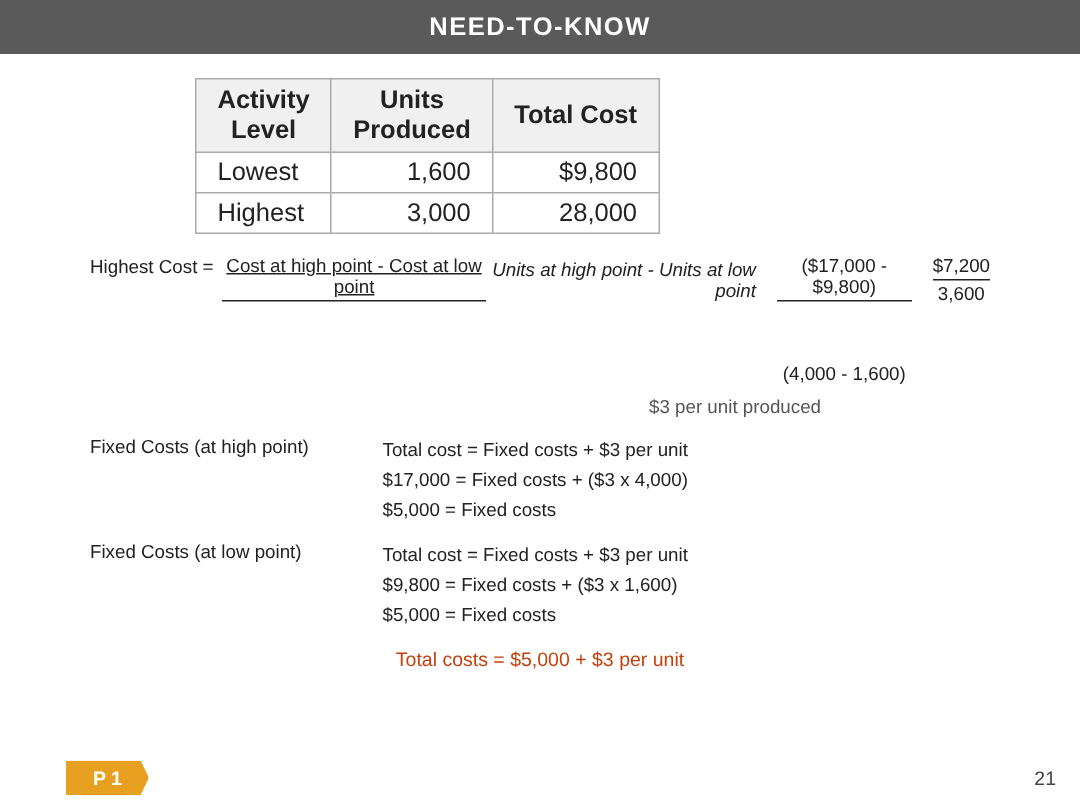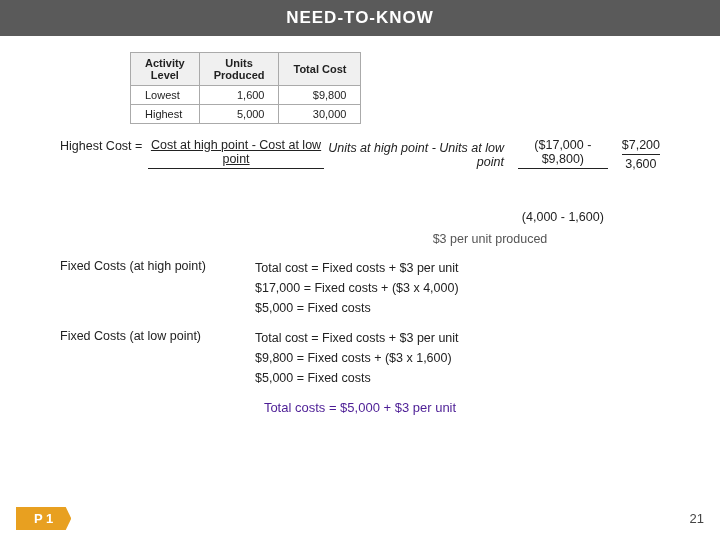--- a/index.html
+++ b/index.html
@@ -33,21 +33,21 @@
       margin-bottom: 14px;
     }
 
     .table-wrapper {
       margin-left: 70px;
       margin-bottom: 14px;
     }
 
     table.activity-table {
       border-collapse: collapse;
-      font-size: 11px;
+      font-size: 17px;
     }
 
     table.activity-table th {
       border: 1px solid #aaa;
       padding: 4px 14px;
       text-align: center;
       background: #f0f0f0;
       font-weight: bold;
     }
 
@@ -144,41 +144,42 @@
     }
 
     .fc-detail {
       line-height: 1.6;
     }
 
     .total-cost-line {
       text-align: center;
       font-size: 13px;
       margin-top: 6px;
-      color: #4c1d95;
+      color: #c2410c;
     }
 
     .footer {
       position: absolute;
       bottom: 10px;
       left: 0;
       right: 0;
       display: flex;
       justify-content: space-between;
       align-items: center;
       padding: 0 16px;
     }
 
     .p1-badge {
       background: #e8a020;
       color: #fff;
       font-weight: bold;
       font-size: 13px;
       padding: 4px 18px;
       clip-path: polygon(0% 0%, 90% 0%, 100% 50%, 90% 100%, 0% 100%);
+      margin-left: 28px;
     }
 
     .page-number {
       font-size: 13px;
       color: #444;
     }
 
     .underline {
       text-decoration: underline;
     }
@@ -203,22 +204,22 @@
         </tr>
       </thead>
       <tbody>
         <tr>
           <td class="label-col">Lowest</td>
           <td>1,600</td>
           <td>$9,800</td>
         </tr>
         <tr>
           <td class="label-col">Highest</td>
-          <td>5,000</td>
-          <td>30,000</td>
+          <td>3,000</td>
+          <td>28,000</td>
         </tr>
       </tbody>
     </table>
   </div>
 
   <div class="variable-cost-section">
     <span class="vc-label">Highest Cost =</span>
     <div class="vc-fraction">
       <div class="vc-numerator underline">Cost at high point - Cost at low point</div>
       <div class="vc-denominator">Units at high point - Units at low point</div>

